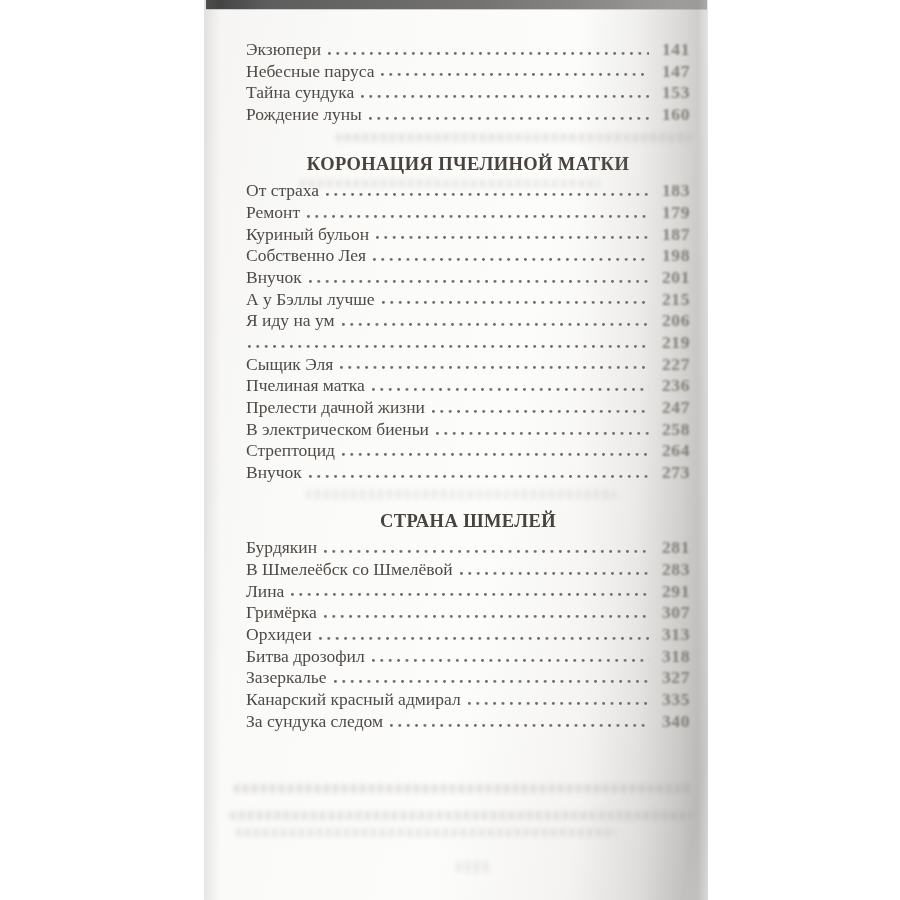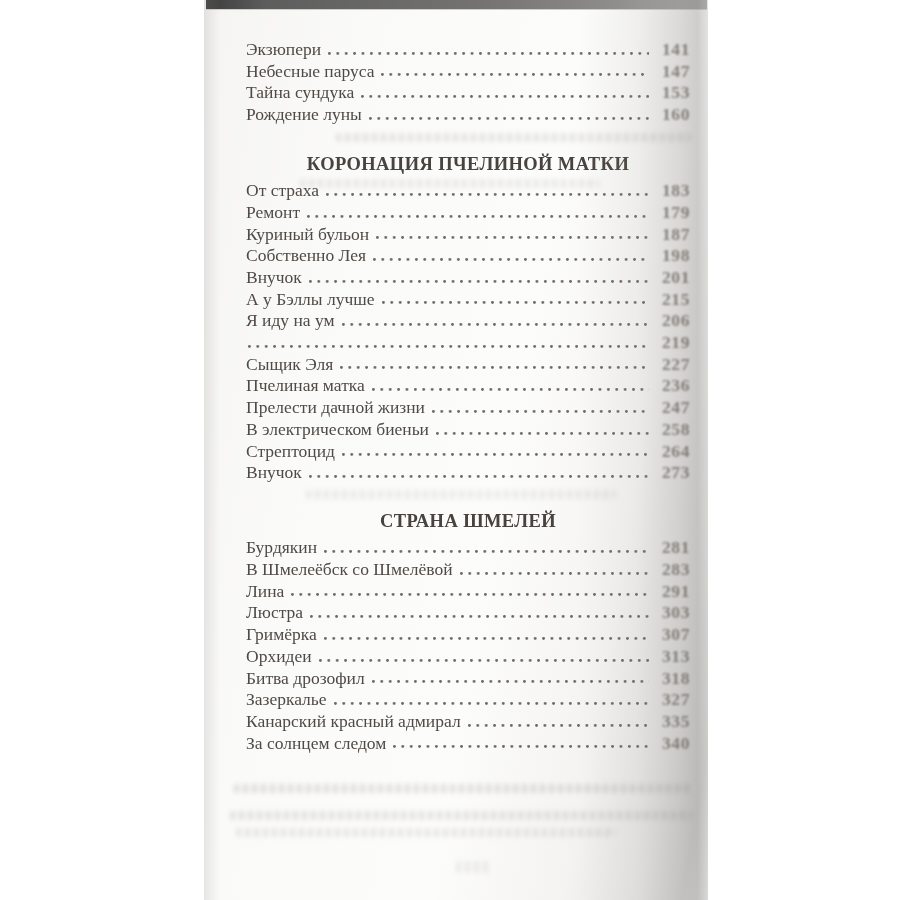--- a/index.html
+++ b/index.html
@@ -24,21 +24,21 @@
   }
   .right-shade{
     position:absolute;right:0;top:0;width:130px;height:100%;pointer-events:none;
     background:linear-gradient(90deg,rgba(160,158,155,0) 0%,rgba(160,158,155,.10) 45%,rgba(140,138,135,.26) 78%,rgba(125,123,120,.32) 92%,rgba(170,168,165,.22) 100%);
   }
   
   .toc{
     position:absolute;left:0;top:0;width:100%;box-sizing:border-box;
     padding:39px 18px 0 42px;color:#4f4a45;font-size:17.5px;
   }
-  .row{display:flex;align-items:center;height:21.7px;line-height:21.7px;white-space:nowrap;}
+  .row{display:flex;align-items:flex-end;height:21.7px;line-height:21.7px;white-space:nowrap;}
   .title{flex:0 0 auto;padding-right:5px;}
   .leader{
     flex:1 1 auto;align-self:stretch;margin:0 3px 0 1px;
     background-image:radial-gradient(circle at 1.4px 1.4px,rgba(92,86,79,.88) 1.05px,rgba(92,86,79,0) 1.7px);
     background-size:8.4px 4px;background-repeat:repeat-x;background-position:left 1px bottom 5px;
     filter:blur(.35px);
   }
   .num{
     flex:0 0 auto;min-width:38px;text-align:right;font-weight:700;letter-spacing:.6px;
     color:#6a645d;filter:blur(1.05px);opacity:.82;
@@ -162,25 +162,20 @@
         <span class="title">В Шмелеёбск со Шмелёвой</span>
         <span class="leader"></span>
         <span class="num">283</span>
       </div>
       <div class="row">
         <span class="title">Лина</span>
         <span class="leader"></span>
         <span class="num">291</span>
       </div>
       <div class="row">
-        <span class="title">Люстра</span>
-        <span class="leader"></span>
-        <span class="num">303</span>
-      </div>
-      <div class="row">
         <span class="title">Гримёрка</span>
         <span class="leader"></span>
         <span class="num">307</span>
       </div>
       <div class="row">
         <span class="title">Орхидеи</span>
         <span class="leader"></span>
         <span class="num">313</span>
       </div>
       <div class="row">
@@ -192,21 +187,21 @@
         <span class="title">Зазеркалье</span>
         <span class="leader"></span>
         <span class="num">327</span>
       </div>
       <div class="row">
         <span class="title">Канарский красный адмирал</span>
         <span class="leader"></span>
         <span class="num">335</span>
       </div>
       <div class="row">
-        <span class="title">За солнцем следом</span>
+        <span class="title">За сундука следом</span>
         <span class="leader"></span>
         <span class="num">340</span>
       </div>
     </div>
 
   <div class="sm" style="top:133px;left:132px;width:355px;opacity:.38;"></div>
   <div class="sm" style="top:179px;left:96px;width:300px;opacity:.30;"></div>
   <div class="sm" style="top:490px;left:102px;width:310px;opacity:.28;"></div>
   <div class="sm" style="top:784px;left:30px;width:458px;opacity:.46;"></div>
   <div class="sm" style="top:811px;left:26px;width:462px;opacity:.42;"></div>

